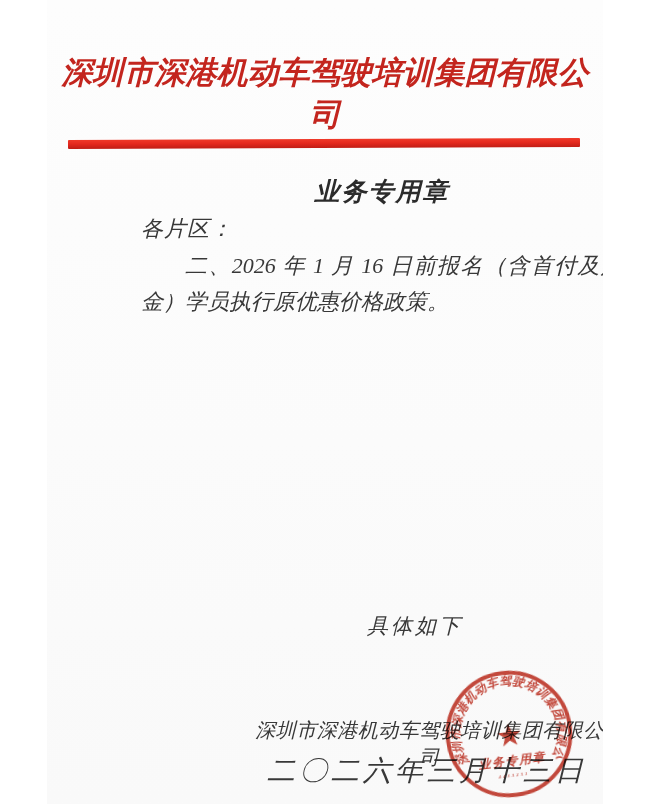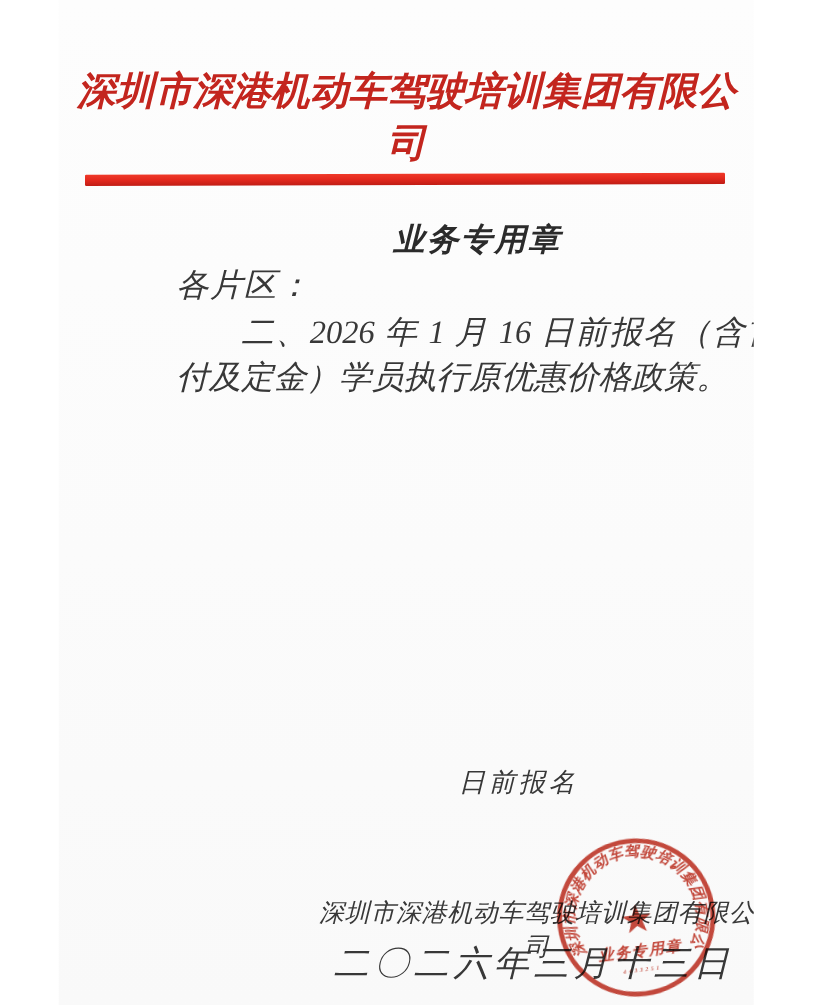--- a/index.html
+++ b/index.html
@@ -37,21 +37,21 @@
     top: 175px; left: 94px; width: 482px;
     text-align: center;
     font-size: 25px;
     font-weight: bold;
     letter-spacing: 2px;
     color: #2b2b2b;
   }
   .body-block {
     position: absolute;
     top: 211px; left: 94px; width: 482px;
-    font-size: 26px;
+    font-size: 22px;
     line-height: 36.5px;
     text-align: justify;
     filter: blur(0.2px);
   }
   .salutation { letter-spacing: 1px; }
   .para { margin: 0; text-indent: 2em; }
   .closing {
     position: absolute;
     top: 612px; right: 140px;
     font-size: 21px;
@@ -96,21 +96,21 @@
 
   <div class="divider"></div>
 
   <div class="notice-title">业务专用章</div>
 
   <div class="body-block">
     <div class="salutation">各片区：</div>
     <p class="para">二、2026 年 1 月 16 日前报名（含首付及定金）学员执行原优惠价格政策。</p>
   </div>
 
-  <div class="closing">日前报名</div>
+  <div class="closing">具体如下</div>
 
   <div class="signature-company">深圳市深港机动车驾驶培训集团有限公司</div>
 
   <div class="signature-date">二〇二六年三月十三日</div>
 
   <svg class="stamp" viewBox="0 0 140 140">
     <defs>
       <path id="ring-arc" d="M 25,96 A 52,52 0 1 1 115,96" fill="none"></path>
     </defs>
     <circle cx="70" cy="70" r="65" fill="none" stroke-width="4.2" class="seal-stroke"></circle>

